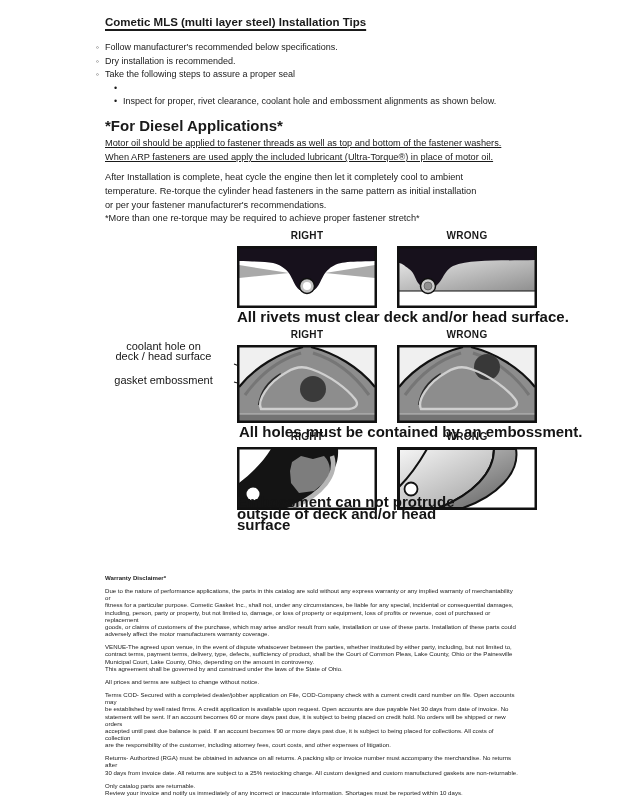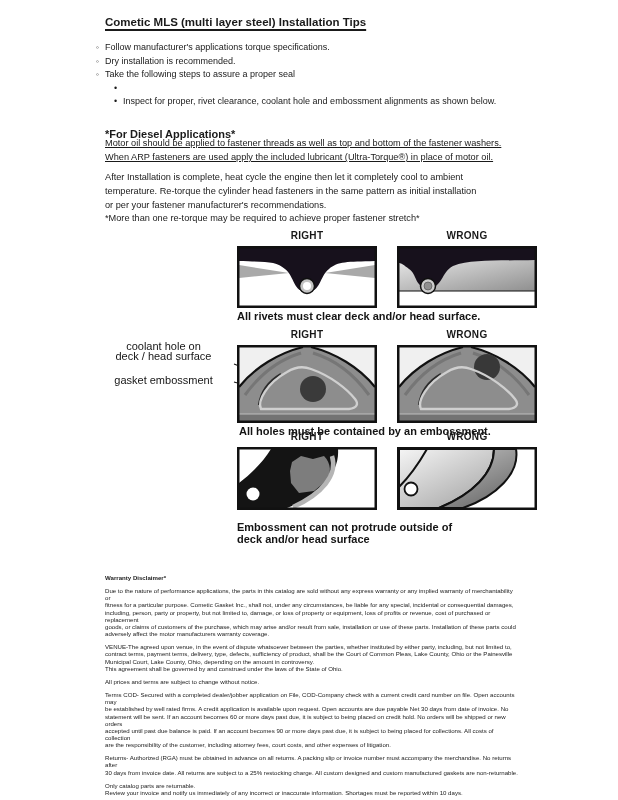--- a/index.html
+++ b/index.html
@@ -10,43 +10,43 @@
   .abs{position:absolute;}
   .title{
     left:105px;top:16px;font-size:11.5px;font-weight:700;letter-spacing:0;
     text-decoration:underline;text-underline-offset:3px;text-decoration-thickness:1.5px;
   }
   .bullets{left:96px;top:41px;font-size:9px;line-height:13.5px;width:470px;}
   .b-row{display:flex;}
   .b-mark{width:9px;flex:0 0 9px;font-size:8px;line-height:13.5px;}
   .sb-row{display:flex;padding-left:18px;}
   .sb-mark{width:9px;flex:0 0 9px;font-size:9px;line-height:13.5px;}
-  .diesel-h{left:105px;top:117px;font-size:11px;font-weight:700;margin-top:11px;}
+  .diesel-h{left:105px;top:117px;font-size:15px;font-weight:700;}
   .para{left:105px;font-size:9.2px;line-height:14px;width:500px;white-space:pre-line;}
   .p1{top:136px;text-decoration:underline;} .p2{top:170px;} .pnote{top:211px;}
   .fig-label{width:140px;text-align:center;font-size:10px;font-weight:700;color:#181818;letter-spacing:0.3px;}
-  .caption{font-size:11px;font-weight:700;color:#141414;line-height:11.5px;}
+  .caption{font-size:15px;font-weight:700;color:#141414;line-height:11.5px;}
   .callout{font-size:11px;line-height:10px;color:#161616;width:137px;left:95px;text-align:center;white-space:pre-line;}
   .legal{left:105px;top:574px;width:414px;font-size:6.1px;line-height:7.15px;color:#222;}
   .legal .lh{font-weight:700;margin:0 0 6px 0;}
   .legal p{margin:0 0 6px 0;white-space:pre-line;}
   .pagenum{left:386px;top:800px;font-size:13.5px;color:#2d2d2d;letter-spacing:0.3px;margin-top:20px;}
   svg{display:block;}
 </style>
 </head>
 <body>
 
 <div class="sheet">
 
   <div class="abs title">Cometic MLS (multi layer steel) Installation Tips</div>
 
   <div class="abs bullets">
     <div class="b-row">
       <span class="b-mark">◦</span>
-      <span>Follow manufacturer's applications torque specifications.</span>
+      <span>Follow manufacturer's recommended below specifications.</span>
     </div>
     <div class="b-row">
       <span class="b-mark">◦</span>
       <span>Dry installation is recommended.</span>
     </div>
     <div class="b-row">
       <span class="b-mark">◦</span>
       <span>Take the following steps to assure a proper seal</span>
     </div>
     <div class="sb-row">
@@ -181,21 +181,21 @@
       </defs>
       <rect x="0" y="0" width="140" height="63" fill="#ffffff"></rect>
       <path d="M2,2 L97,2 C97,26 76,47 42,61 L2,61 Z" fill="url(#gF1)" stroke="#111111" stroke-width="2"></path>
       <path d="M30,2 C22,16 12,30 2,40" stroke="#111111" stroke-width="2" fill="none"></path>
       <path d="M97,2 L119,2 C123,26 100,49 66,61 L42,61 C76,47 97,26 97,2 Z" fill="url(#gF2)" stroke="#111111" stroke-width="2"></path>
       <circle cx="14" cy="42" r="6.5" fill="#ffffff" stroke="#111111" stroke-width="1.8"></circle>
       <rect x="1.25" y="1.25" width="137.5" height="60.5" fill="none" stroke="#111111" stroke-width="2.5"></rect>
     </svg>
   </div>
 
-  <div class="abs caption" style="left:237px;top:522px;width:228px">Embossment can not protrude outside of deck and/or head surface</div>
+  <div class="abs caption" style="left:237px;top:496px;width:228px">Embossment can not protrude outside of deck and/or head surface</div>
 
   <div class="abs legal">
     <p class="lh">Warranty Disclaimer*</p>
     <p>Due to the nature of performance applications, the parts in this catalog are sold without any express warranty or any implied warranty of merchantability or
 fitness for a particular purpose.  Cometic Gasket Inc., shall not, under any circumstances, be liable for any special, incidental or consequential damages,
 including, person, party or property, but not limited to, damage, or loss of property or equipment, loss of profits or revenue, cost of purchased or replacement
 goods, or claims of customers of the purchase, which may arise and/or result from sale, installation or use of these parts.  Installation of these parts could
 adversely affect the motor manufacturers warranty coverage.</p>
     <p>VENUE-The agreed upon venue, in the event of dispute whatsoever between the parties, whether instituted by either party, including, but not limited to,
 contract terms, payment terms, delivery, type, defects, sufficiency of product, shall be the Court of Common Pleas, Lake County, Ohio or the Painesville

